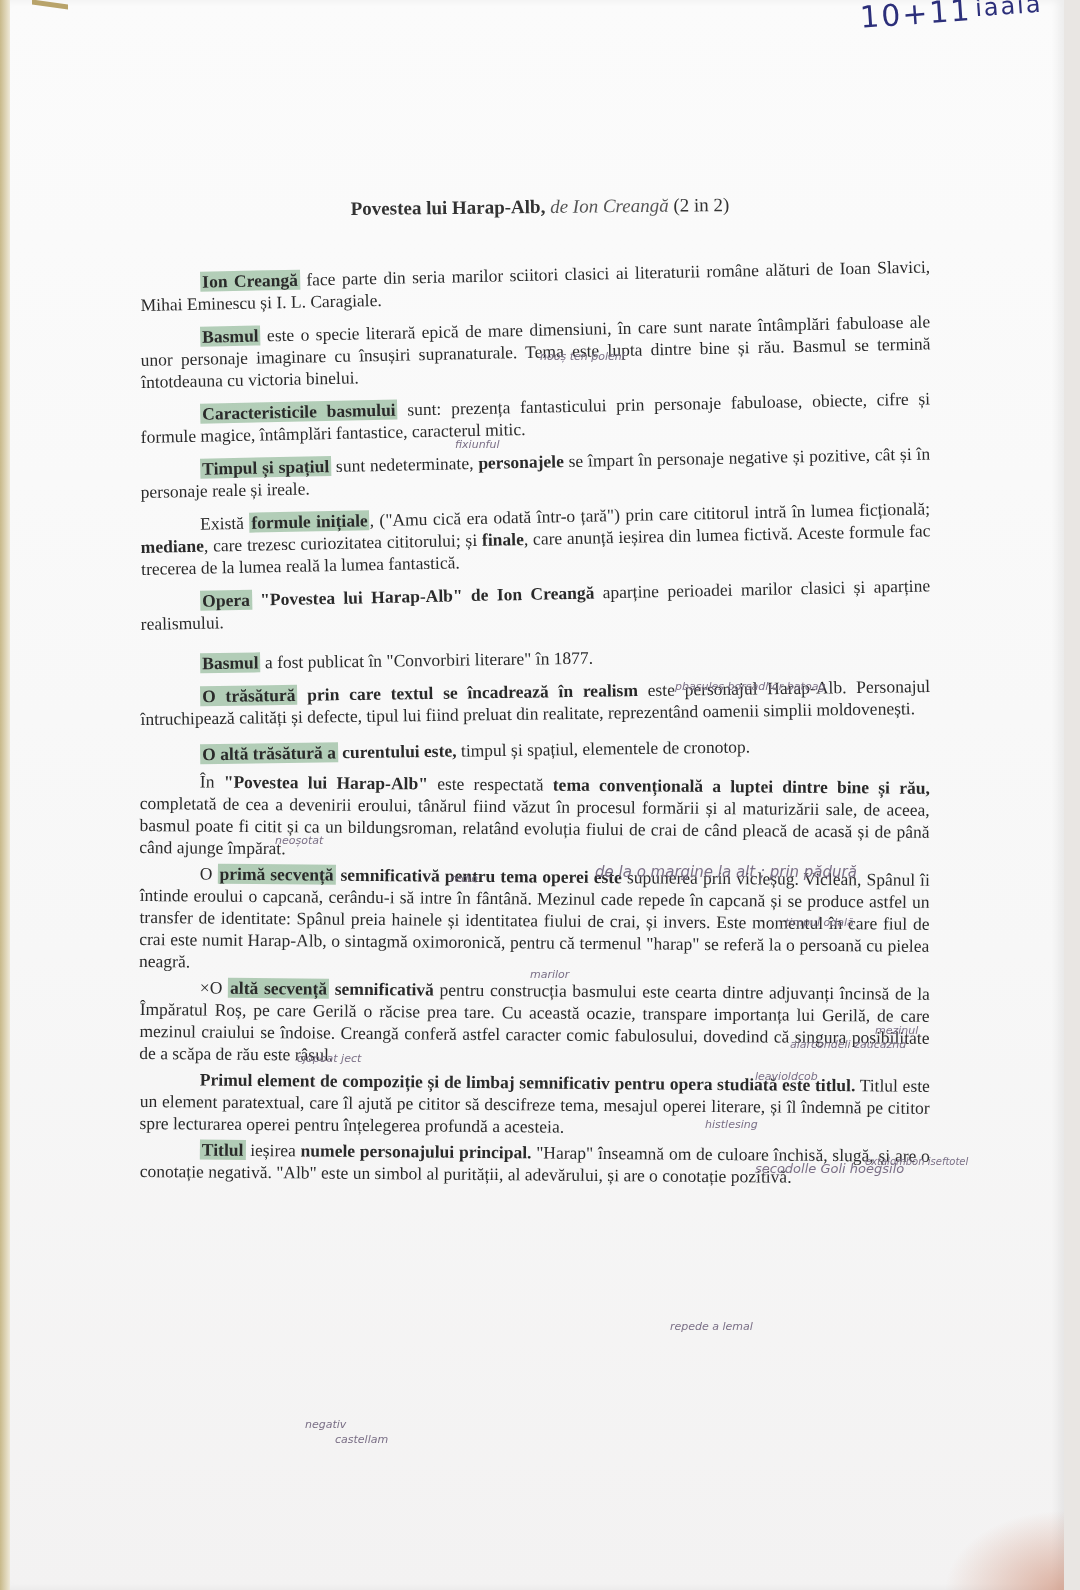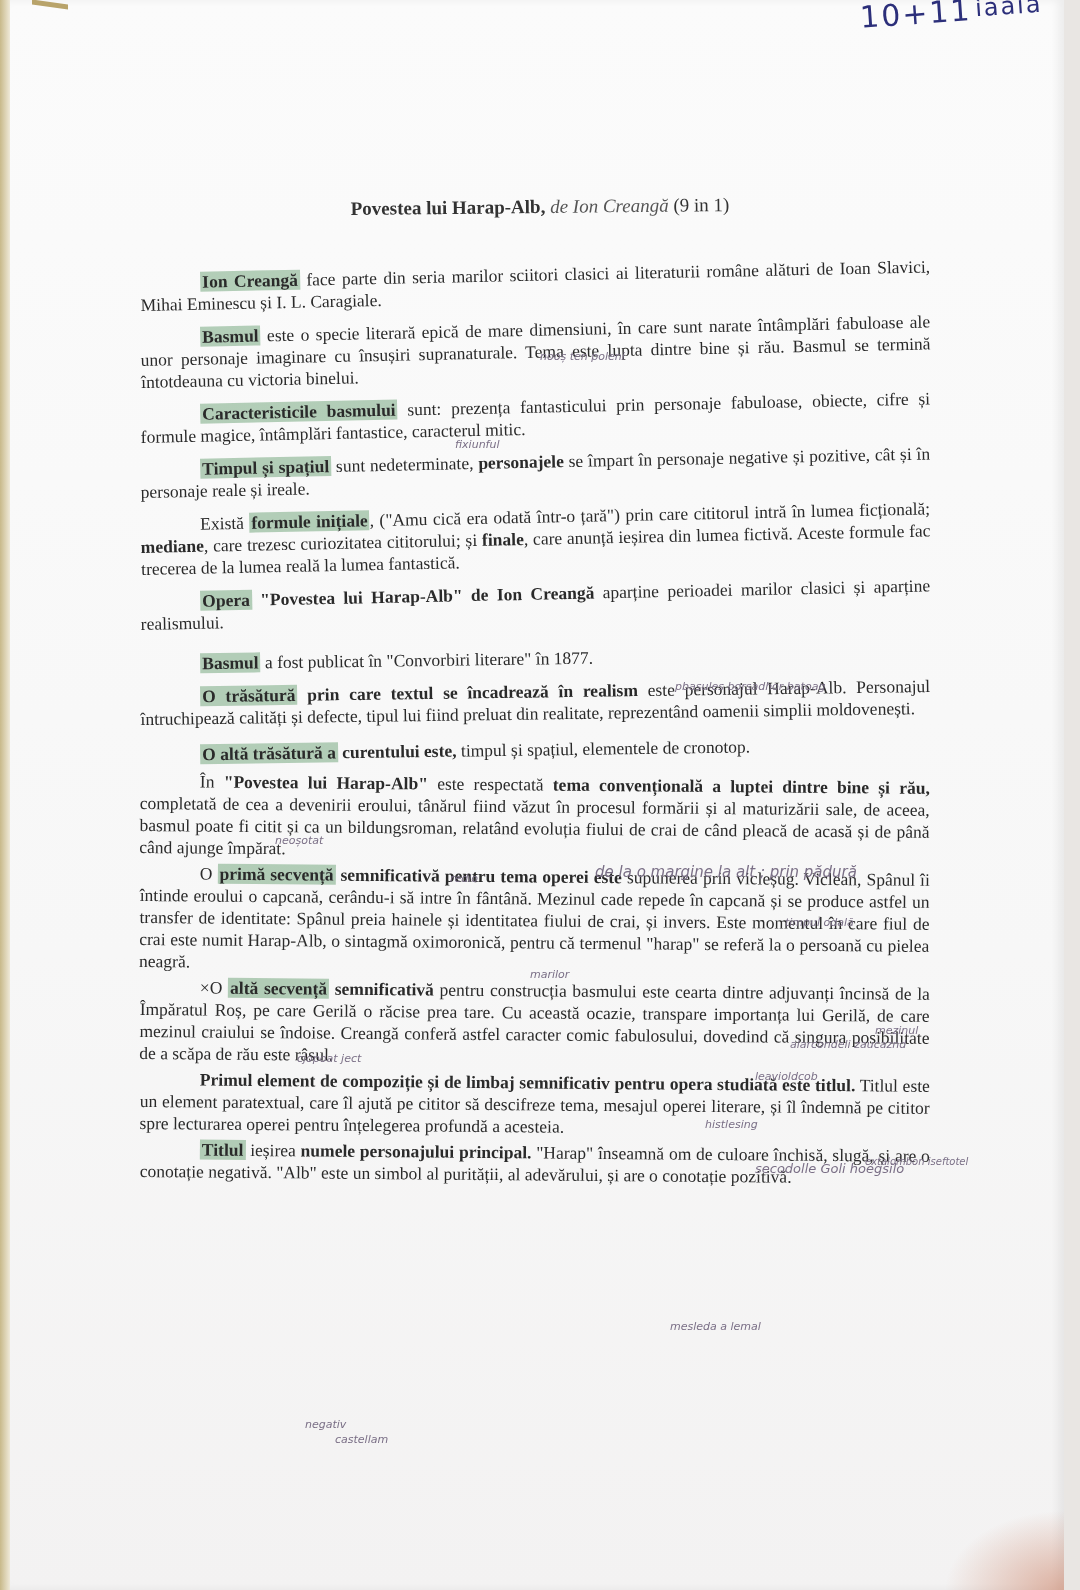--- a/index.html
+++ b/index.html
@@ -66,21 +66,21 @@
 <div class="page">
   <div class="edge-top-mark"></div>
   <div class="corner-shadow"></div>
 
   <div class="hw-top">10+11</div>
   <div class="hw-top hw-top2">ìaaia</div>
 
   <div class="title">
     <b>Povestea lui Harap-Alb,</b>
     <i>de Ion Creangă</i>
-    <span>(9 in 1)</span>
+    <span>(2 in 2)</span>
   </div>
 
   <div class="content">
     <p class="p rot-a">
       <span class="hl">Ion Creangă</span><span> face parte din seria marilor sciitori clasici ai literaturii române alături de Ioan Slavici, Mihai Eminescu și I. L. Caragiale.</span>
     </p>
     <p class="p rot-a">
       <span class="hl">Basmul</span><span> este o specie literară epică de mare dimensiuni, în care sunt narate întâmplări fabuloase ale unor personaje imaginare cu însușiri supranaturale. Tema este lupta dintre bine și rău. Basmul se termină întotdeauna cu victoria binelui.</span>
     </p>
     <p class="p rot-a">
@@ -129,16 +129,16 @@
   <div class="annot" style="left:585px;top:855px;font-size:15px">de la o margine la alt ; prin pădură</div>
   <div class="annot" style="left:775px;top:908px">timpul odală</div>
   <div class="annot" style="left:520px;top:960px">marilor</div>
   <div class="annot" style="left:865px;top:1016px">mezinul</div>
   <div class="annot" style="left:780px;top:1030px">alarcondeli zaucaznd</div>
   <div class="annot" style="left:287px;top:1044px">cjopoat ject</div>
   <div class="annot" style="left:745px;top:1062px">leavioldcob</div>
   <div class="annot" style="left:695px;top:1110px">histlesing</div>
   <div class="annot" style="left:855px;top:1148px;font-size:10px">extalombon iseftotel</div>
   <div class="annot" style="left:745px;top:1153px;font-size:13px">secodolle Goli hoegsilo</div>
-  <div class="annot" style="left:660px;top:1312px">mesleda a lemal</div>
+  <div class="annot" style="left:660px;top:1312px">repede a lemal</div>
   <div class="annot" style="left:295px;top:1410px">negativ</div>
   <div class="annot" style="left:325px;top:1425px">castellam</div>
 </div>
 
 </body></html>

